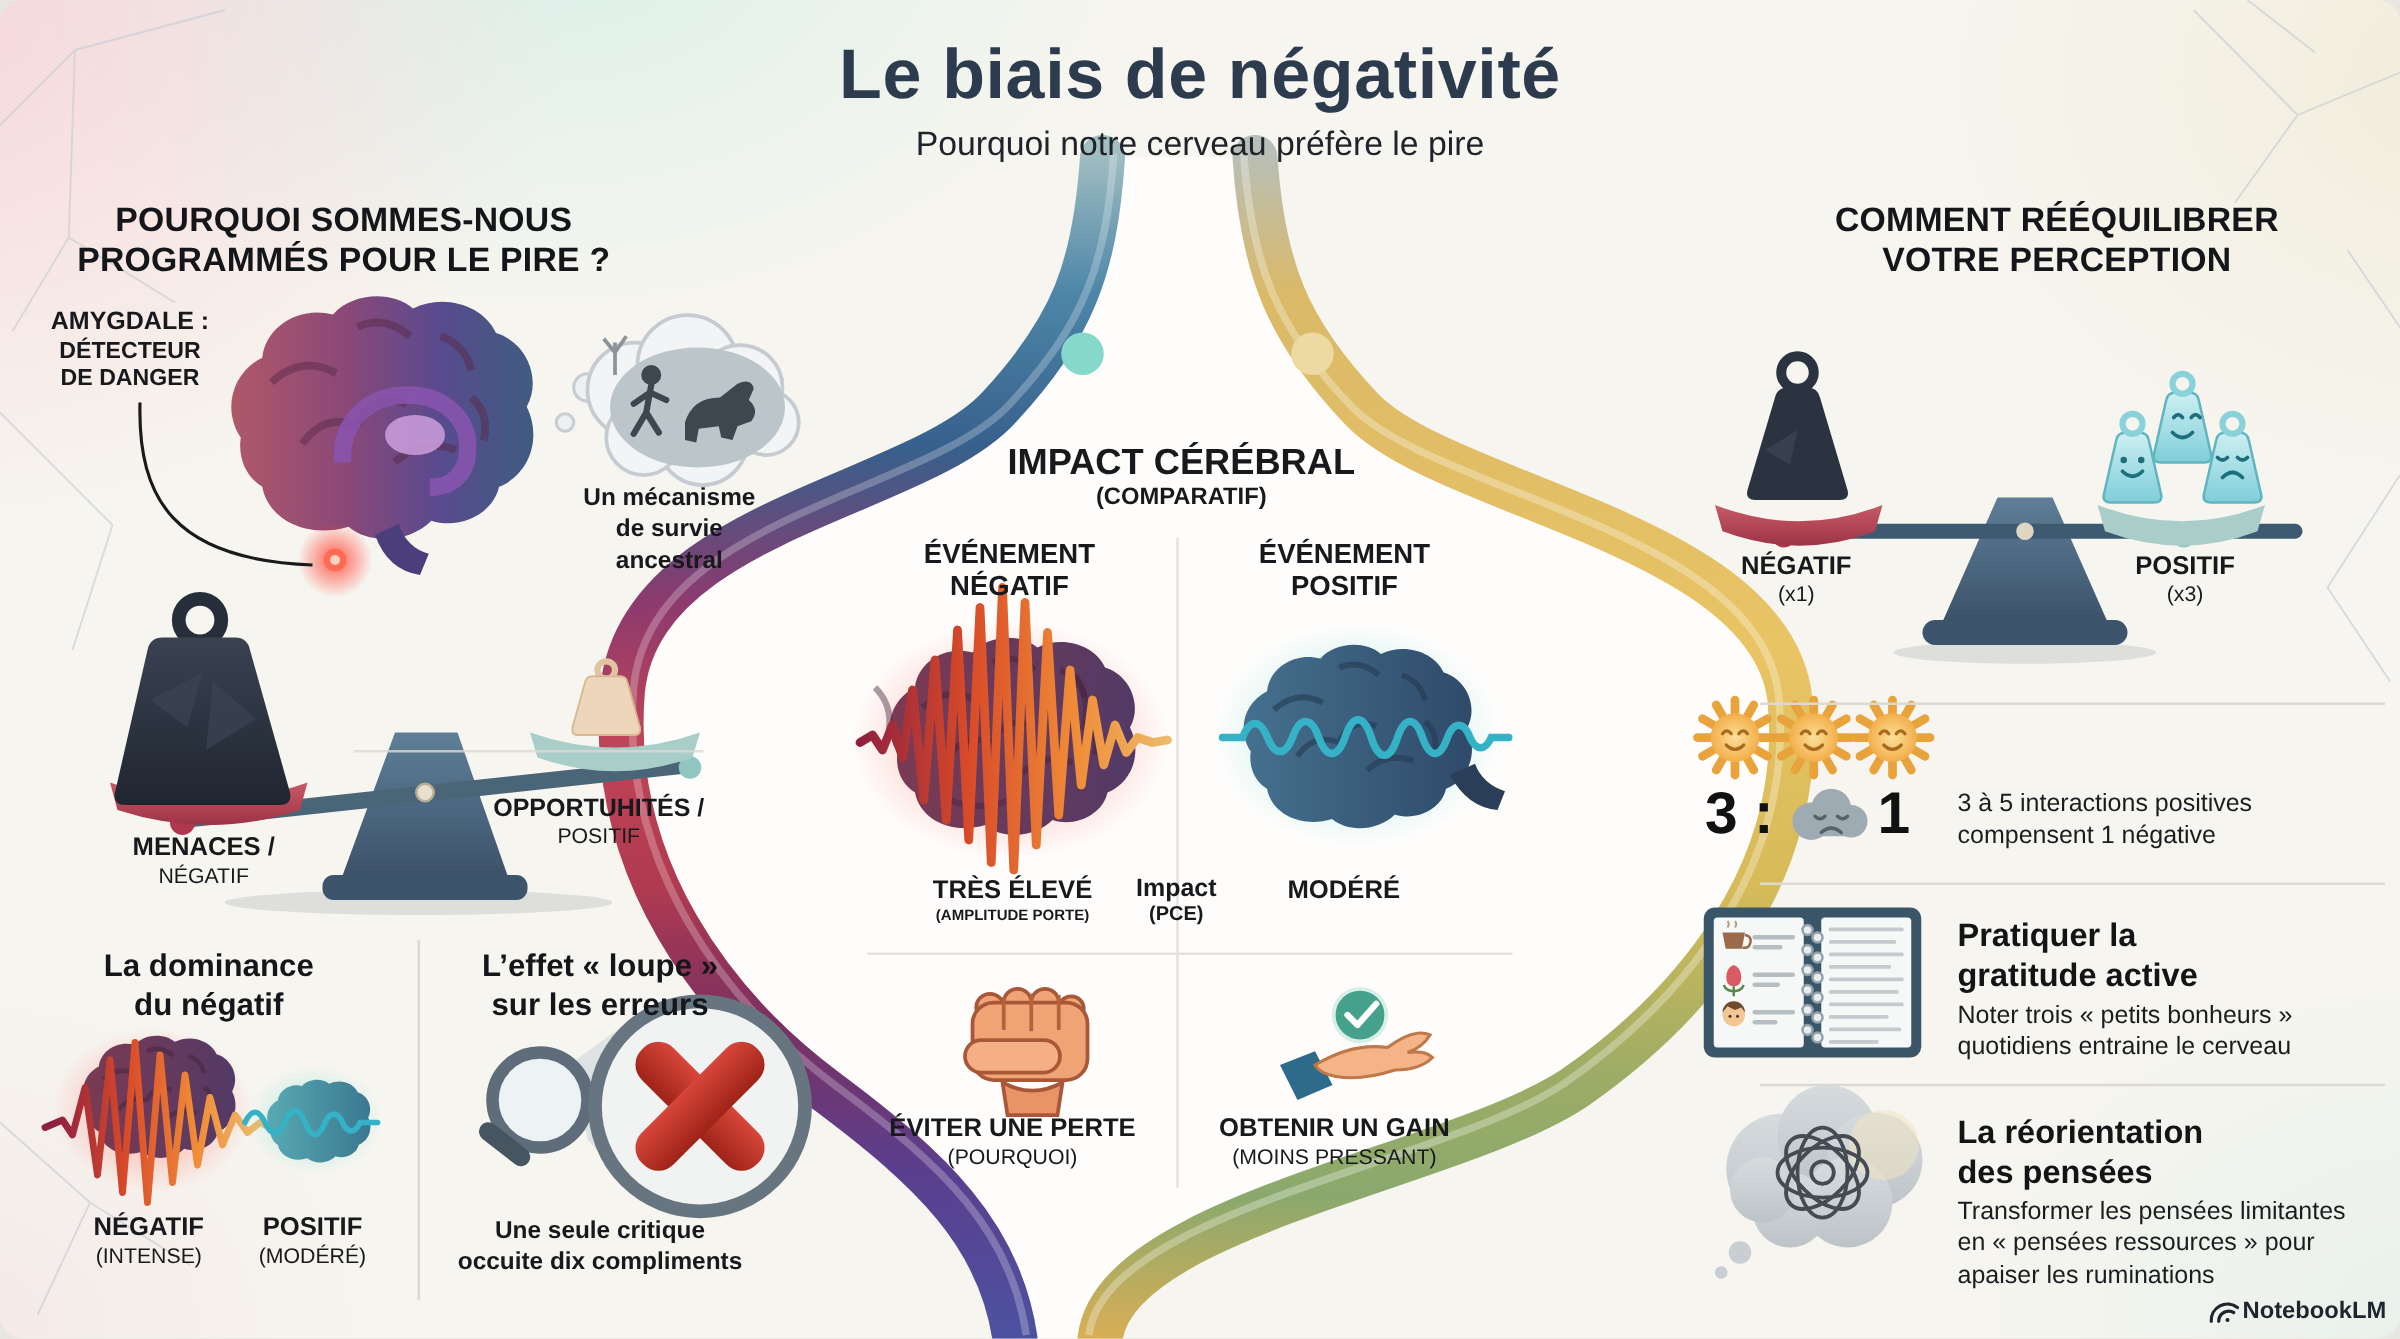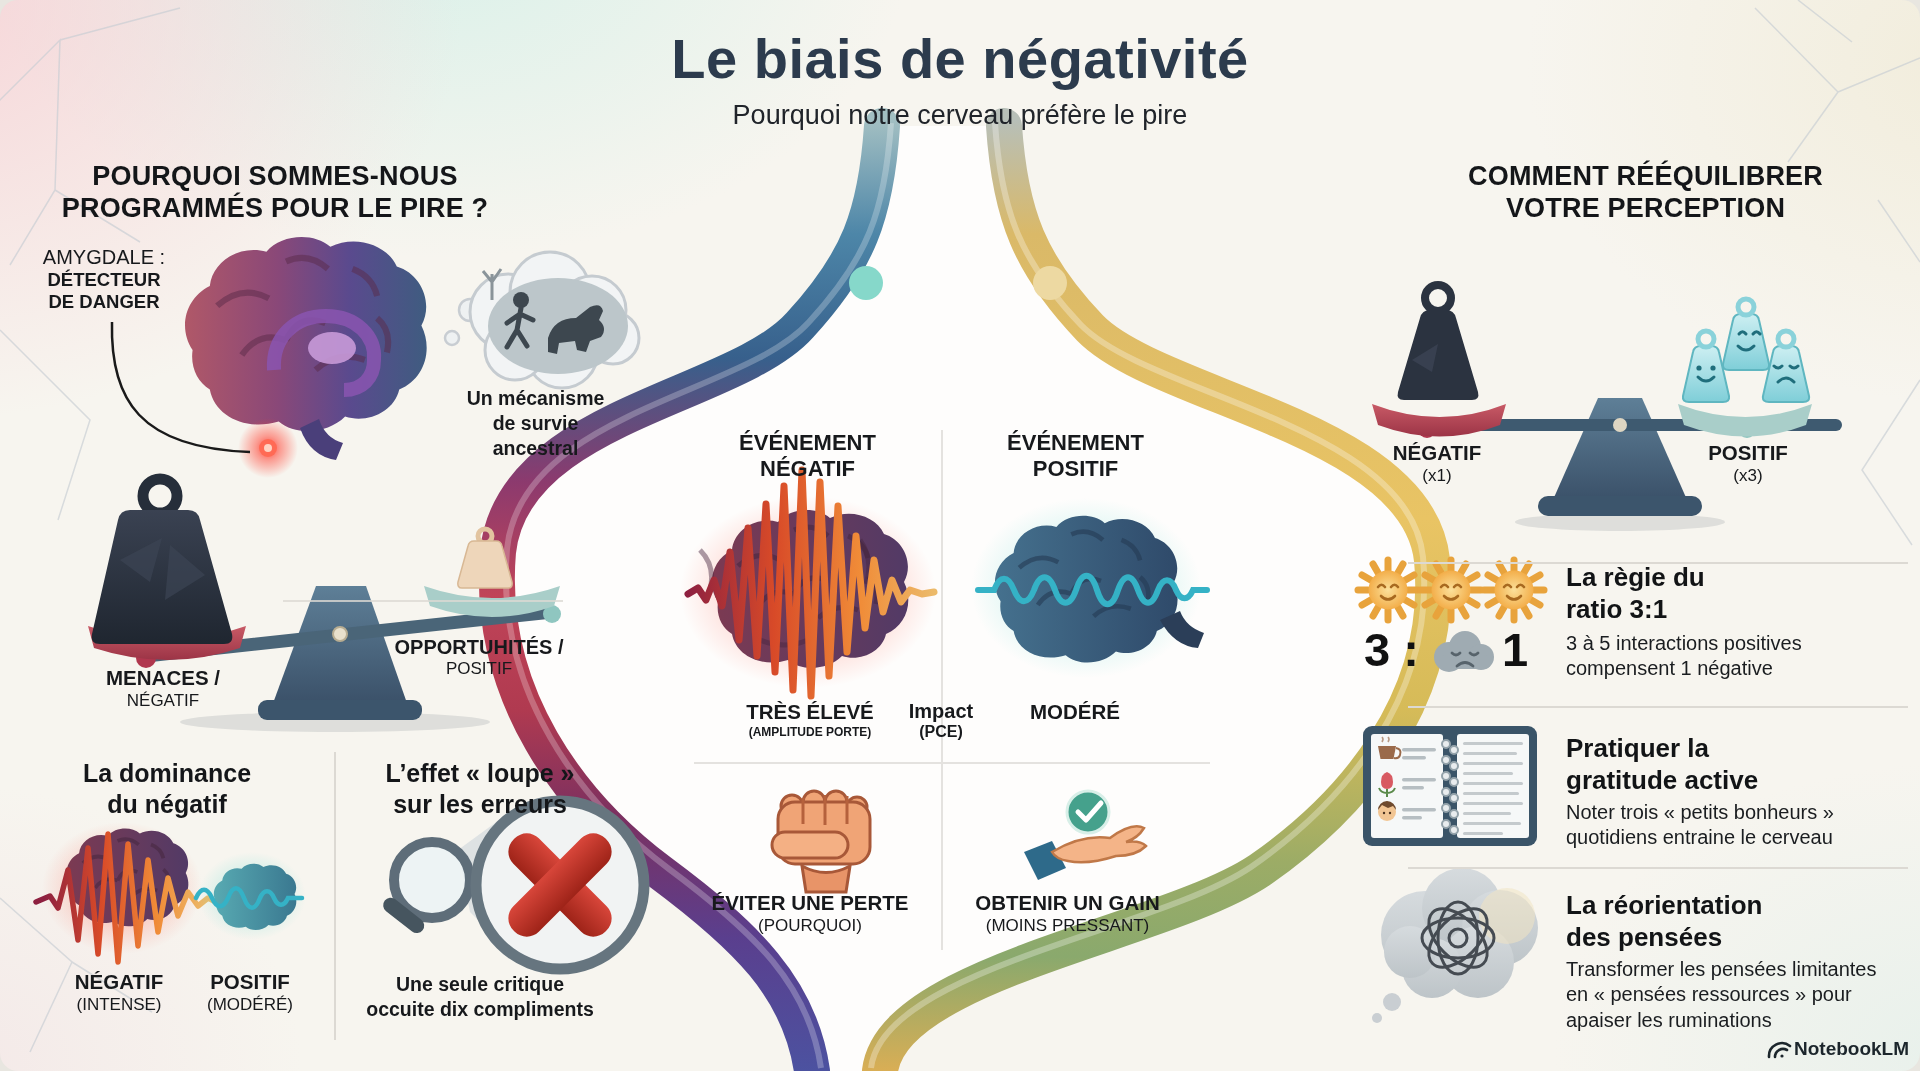--- a/index.html
+++ b/index.html
@@ -427,21 +427,21 @@
   <div class="abs divider" style="left:1408px;top:562px;width:500px;height:2px"></div>
   <div class="abs divider" style="left:1408px;top:706px;width:500px;height:2px"></div>
   <div class="abs divider" style="left:1408px;top:867px;width:500px;height:2px"></div>
 
   <div class="abs ctr title" style="left:0;top:26px;width:1920px">Le biais de négativité</div>
   <div class="abs ctr subtitle" style="left:0;top:100px;width:1920px">Pourquoi notre cerveau préfère le pire</div>
 
   <div class="abs ctr pre hsec" style="left:55px;top:160px;width:440px">POURQUOI SOMMES-NOUS
 PROGRAMMÉS POUR LE PIRE ?</div>
   <div class="abs ctr" style="left:24px;top:246px;width:160px">
-    <div style="font-size:20px;font-weight:400">AMYGDALE :</div>
+    <div style="font-size:20px;font-weight:700">AMYGDALE :</div>
     <div class="pre" style="font-size:18.5px;font-weight:600;line-height:1.18">DÉTECTEUR
 DE DANGER</div>
   </div>
   <div class="abs ctr pre cap" style="left:448px;top:386px;width:175px">Un mécanisme
 de survie
 ancestral</div>
 
   <div class="abs ctr" style="left:78px;top:666px;width:170px">
     <div class="lab">MENACES /</div>
     <div class="lab-sub">NÉGATIF</div>
@@ -460,20 +460,24 @@
   <div class="abs ctr" style="left:190px;top:970px;width:120px">
     <div class="lab">POSITIF</div>
     <div class="lab-sub">(MODÉRÉ)</div>
   </div>
 
   <div class="abs ctr pre mini" style="left:366px;top:758px;width:228px">L’effet « loupe »
 sur les erreurs</div>
   <div class="abs ctr pre cap" style="left:350px;top:972px;width:260px">Une seule critique
 occuite dix compliments</div>
 
+  <div class="abs ctr" style="left:758px;top:354px;width:374px">
+    <div style="font-size:29px;font-weight:800">IMPACT CÉRÉBRAL</div>
+    <div style="font-size:19px;font-weight:600">(COMPARATIF)</div>
+  </div>
   <div class="abs ctr pre" style="left:710px;top:430px;width:195px;font-size:22px;font-weight:800;line-height:1.2">ÉVÉNEMENT
 NÉGATIF</div>
   <div class="abs ctr pre" style="left:978px;top:430px;width:195px;font-size:22px;font-weight:800;line-height:1.2">ÉVÉNEMENT
 POSITIF</div>
 
   <div class="abs ctr" style="left:716px;top:700px;width:188px">
     <div class="lab">TRÈS ÉLEVÉ</div>
     <div style="font-size:12px;font-weight:600">(AMPLITUDE PORTE)</div>
   </div>
   <div class="abs ctr" style="left:896px;top:700px;width:90px">
@@ -497,22 +501,20 @@
     <div class="lab">NÉGATIF</div>
     <div class="lab-sub">(x1)</div>
   </div>
   <div class="abs ctr" style="left:1692px;top:441px;width:112px">
     <div class="lab">POSITIF</div>
     <div class="lab-sub">(x3)</div>
   </div>
 
   <div class="abs bignum" style="left:1364px;top:622px">3 :</div>
   <div class="abs bignum" style="left:1502px;top:622px">1</div>
-  <div class="abs pre rtitle" style="left:1566px;top:562px;width:215px">La règie du
-ratio 3:1</div>
   <div class="abs pre rbody" style="left:1566px;top:631px;width:345px">3 à 5 interactions positives
 compensent 1 négative</div>
 
   <div class="abs pre rtitle" style="left:1566px;top:733px;width:255px">Pratiquer la
 gratitude active</div>
   <div class="abs pre rbody" style="left:1566px;top:800px;width:350px">Noter trois « petits bonheurs »
 quotidiens entraine le cerveau</div>
 
   <div class="abs pre rtitle" style="left:1566px;top:890px;width:265px">La réorientation
 des pensées</div>

